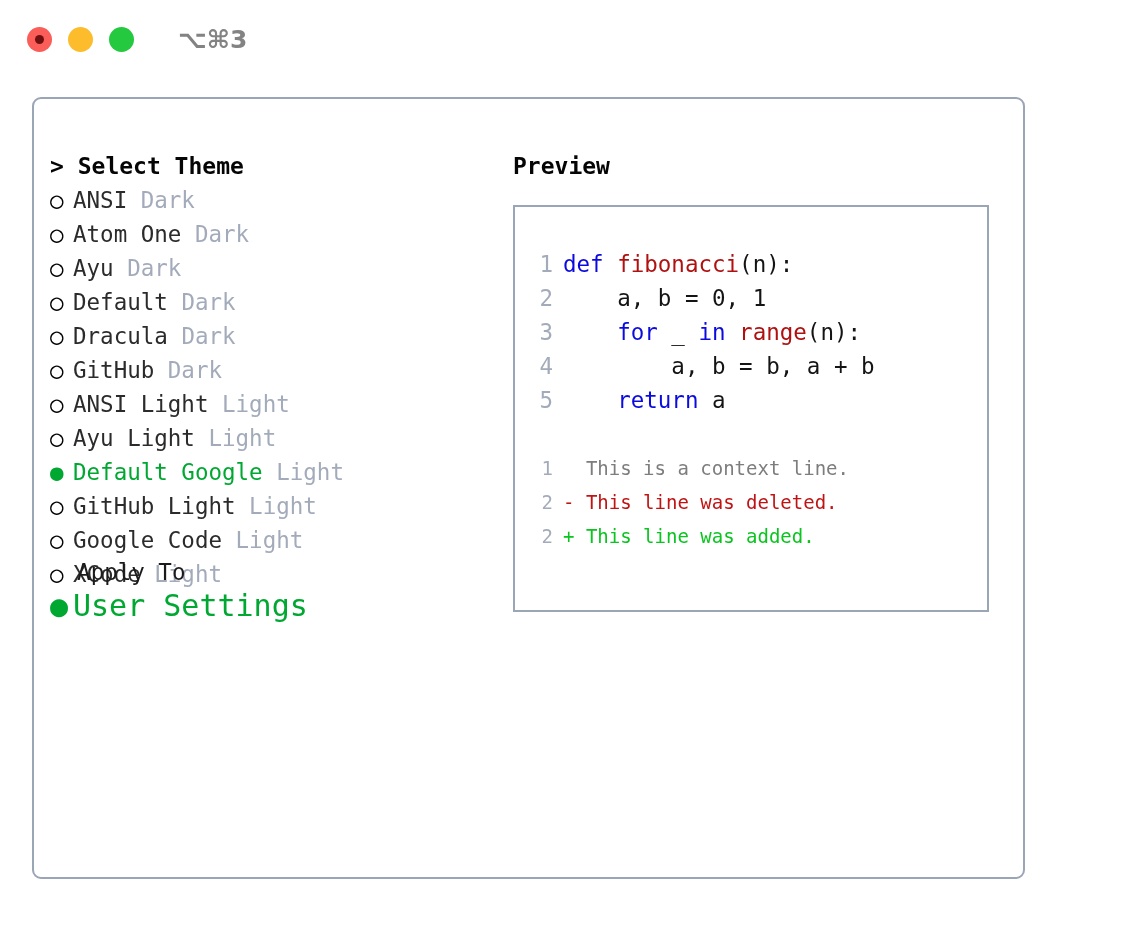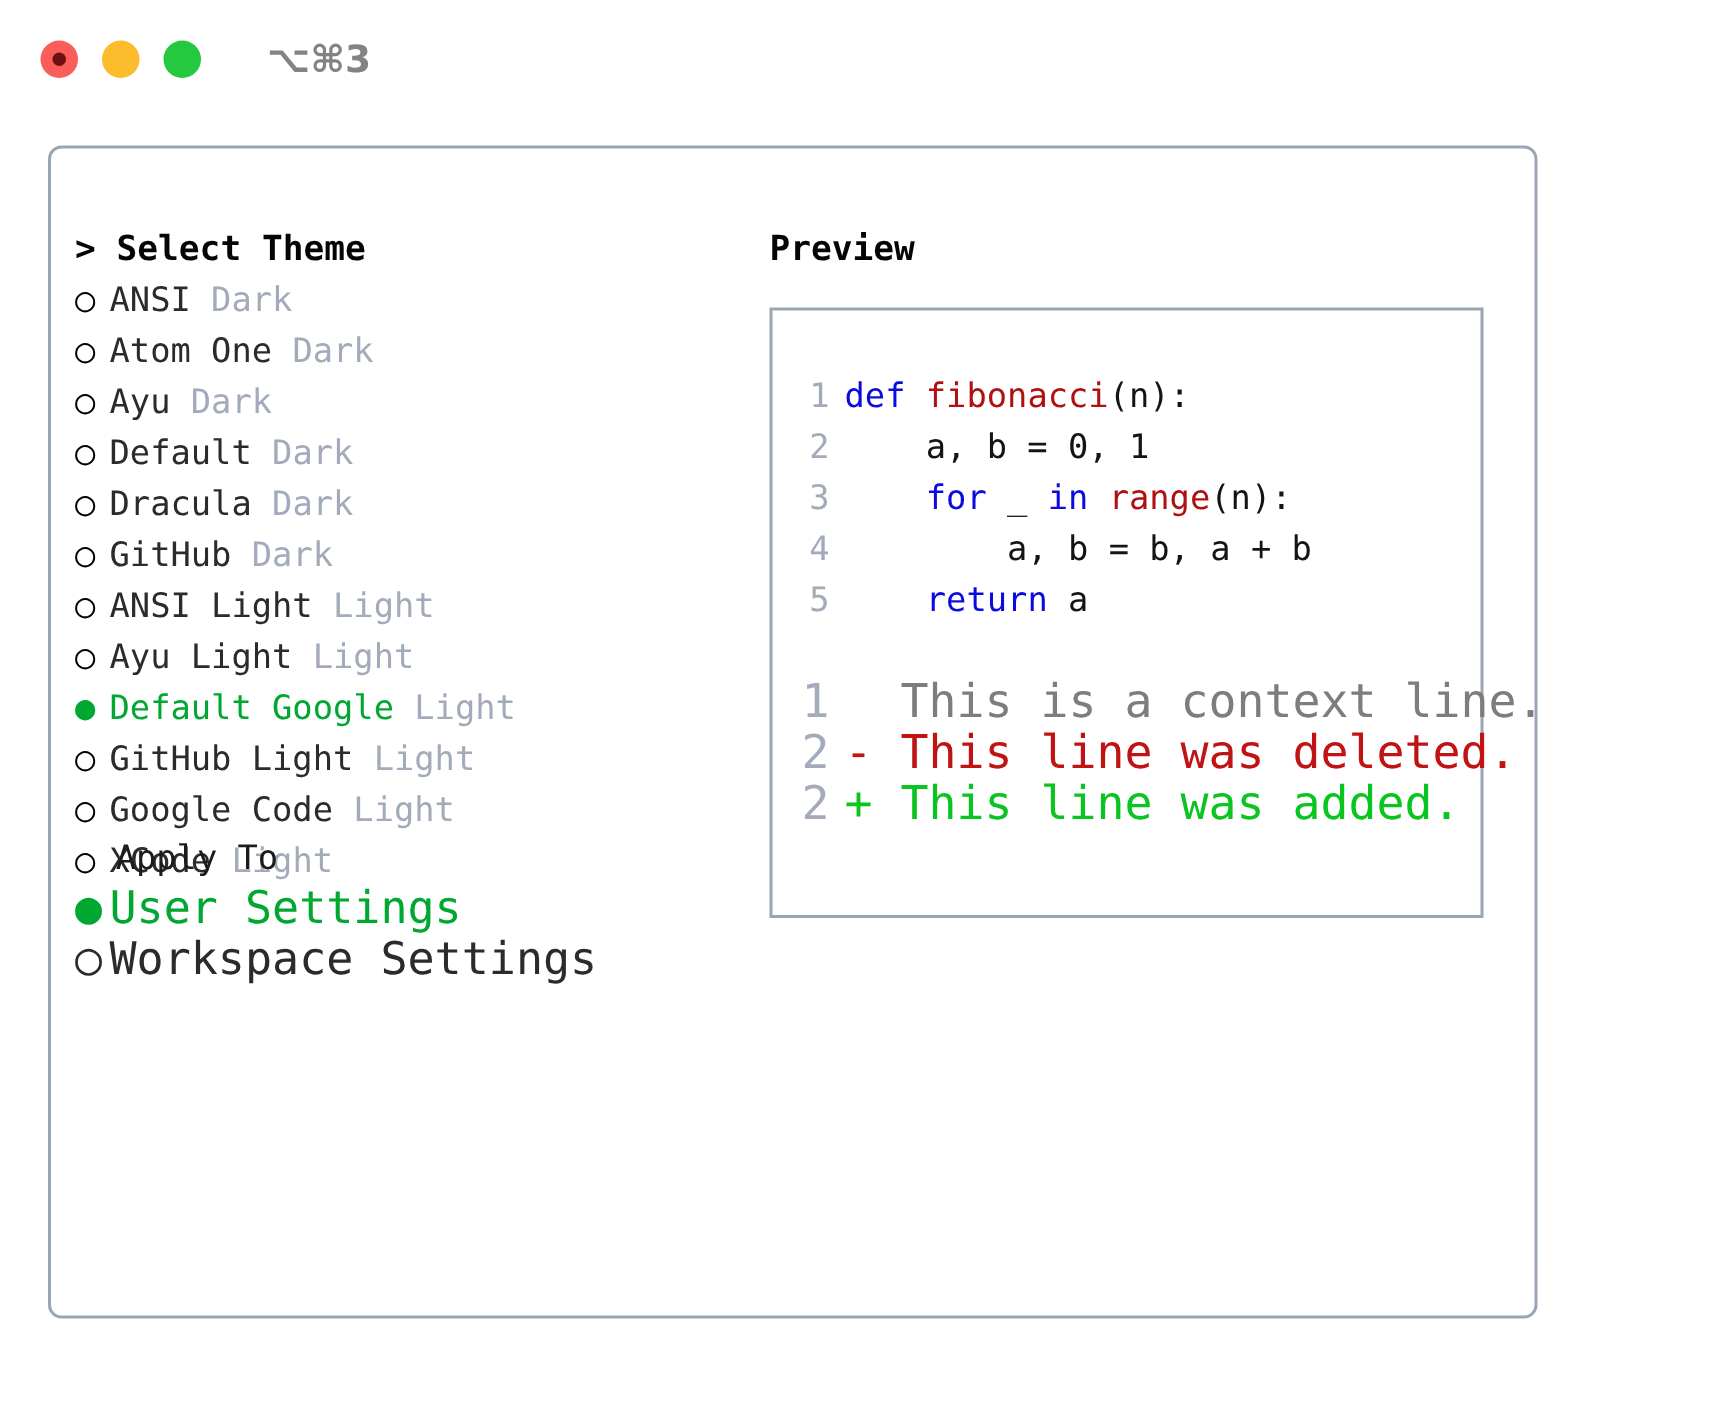--- a/index.html
+++ b/index.html
@@ -197,21 +197,21 @@
   .fn      { color: #b01010; }
   .plain   { color: #141414; }
 
   #diff-area {
     position: absolute;
     left: 10px;
     top: 244px;
     width: 456px;
   }
   .diff-line {
-    font-size: 31px;
+    font-size: 19px;
     line-height: 34px;
     white-space: pre;
   }
   .diff-ctx { color: #7d7d7d; }
   .diff-del { color: #c01414; }
   .diff-add { color: #0ac41f; }
 </style>
 </head>
 <body>
 
@@ -244,21 +244,20 @@
             <div class="theme-item"><span class="bullet">○</span><span class="theme-name">GitHub Light</span> <span class="theme-tag">Light</span></div>
             <div class="theme-item"><span class="bullet">○</span><span class="theme-name">Google Code</span> <span class="theme-tag">Light</span></div>
             <div class="theme-item"><span class="bullet">○</span><span class="theme-name">XCode</span> <span class="theme-tag">Light</span></div>
           </div>
       </div>
 
       <div id="apply-to-block">
         <div id="apply-to-label">  Apply To</div>
         <div id="apply-to-list">
             <div class="apply-item selected"><span class="bullet">●</span><span>User Settings</span></div>
-            <div class="apply-item"><span class="bullet">○</span><span>Workspace Settings</span></div>
           </div>
       </div>
 
 
       <div id="preview-column">
         <div id="preview-header">Preview</div>
       </div>
 
       <div id="preview-box">
         <div id="code-area">

